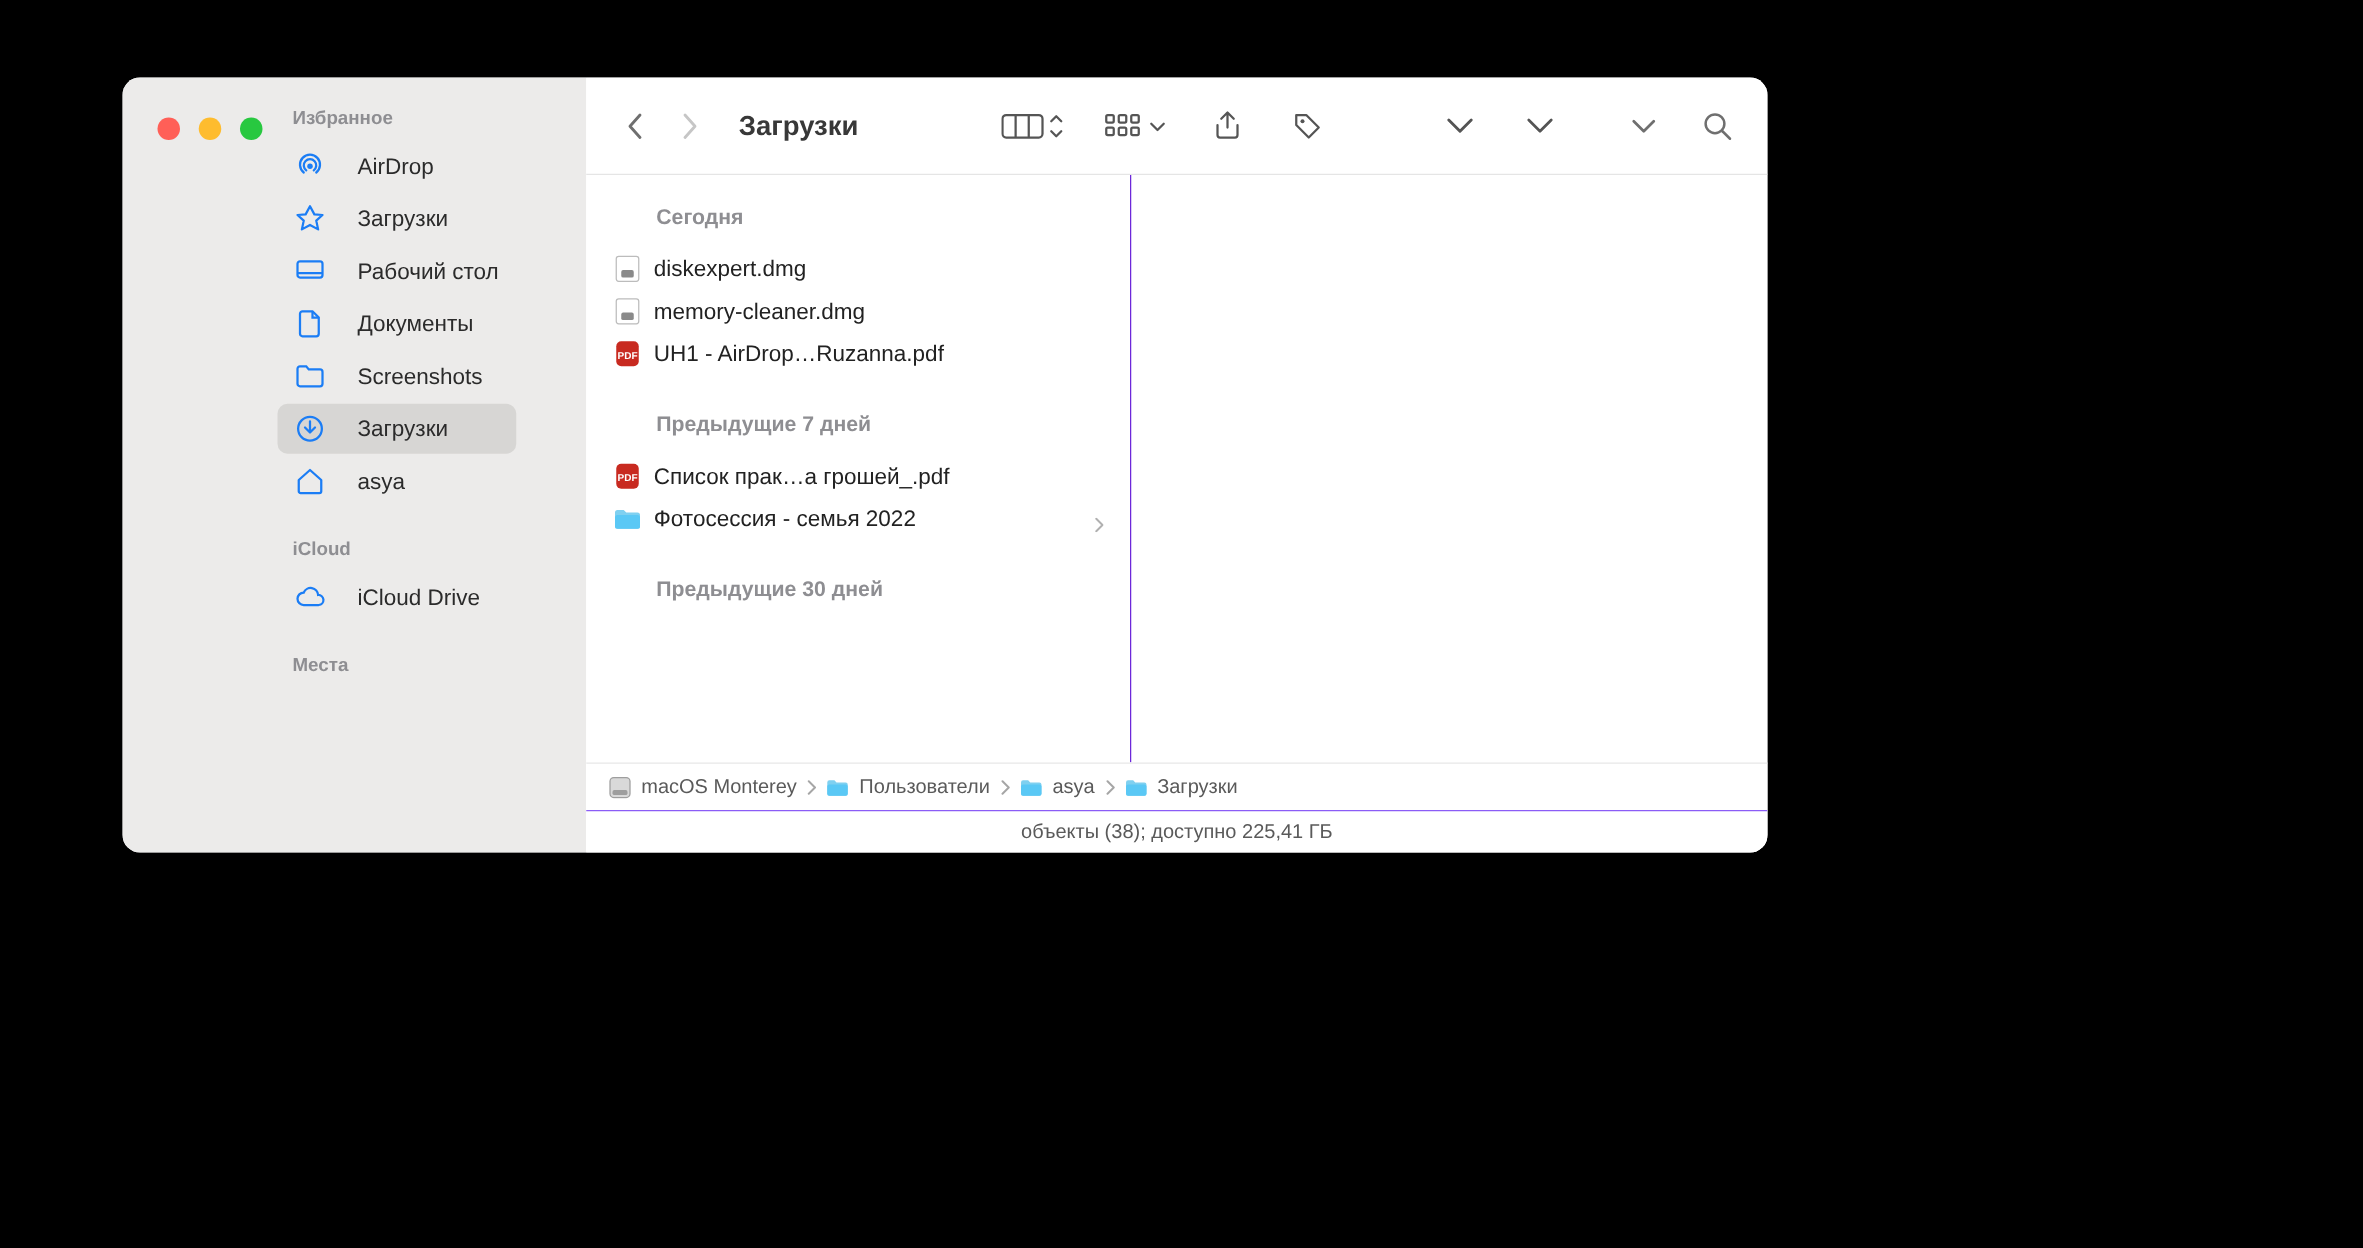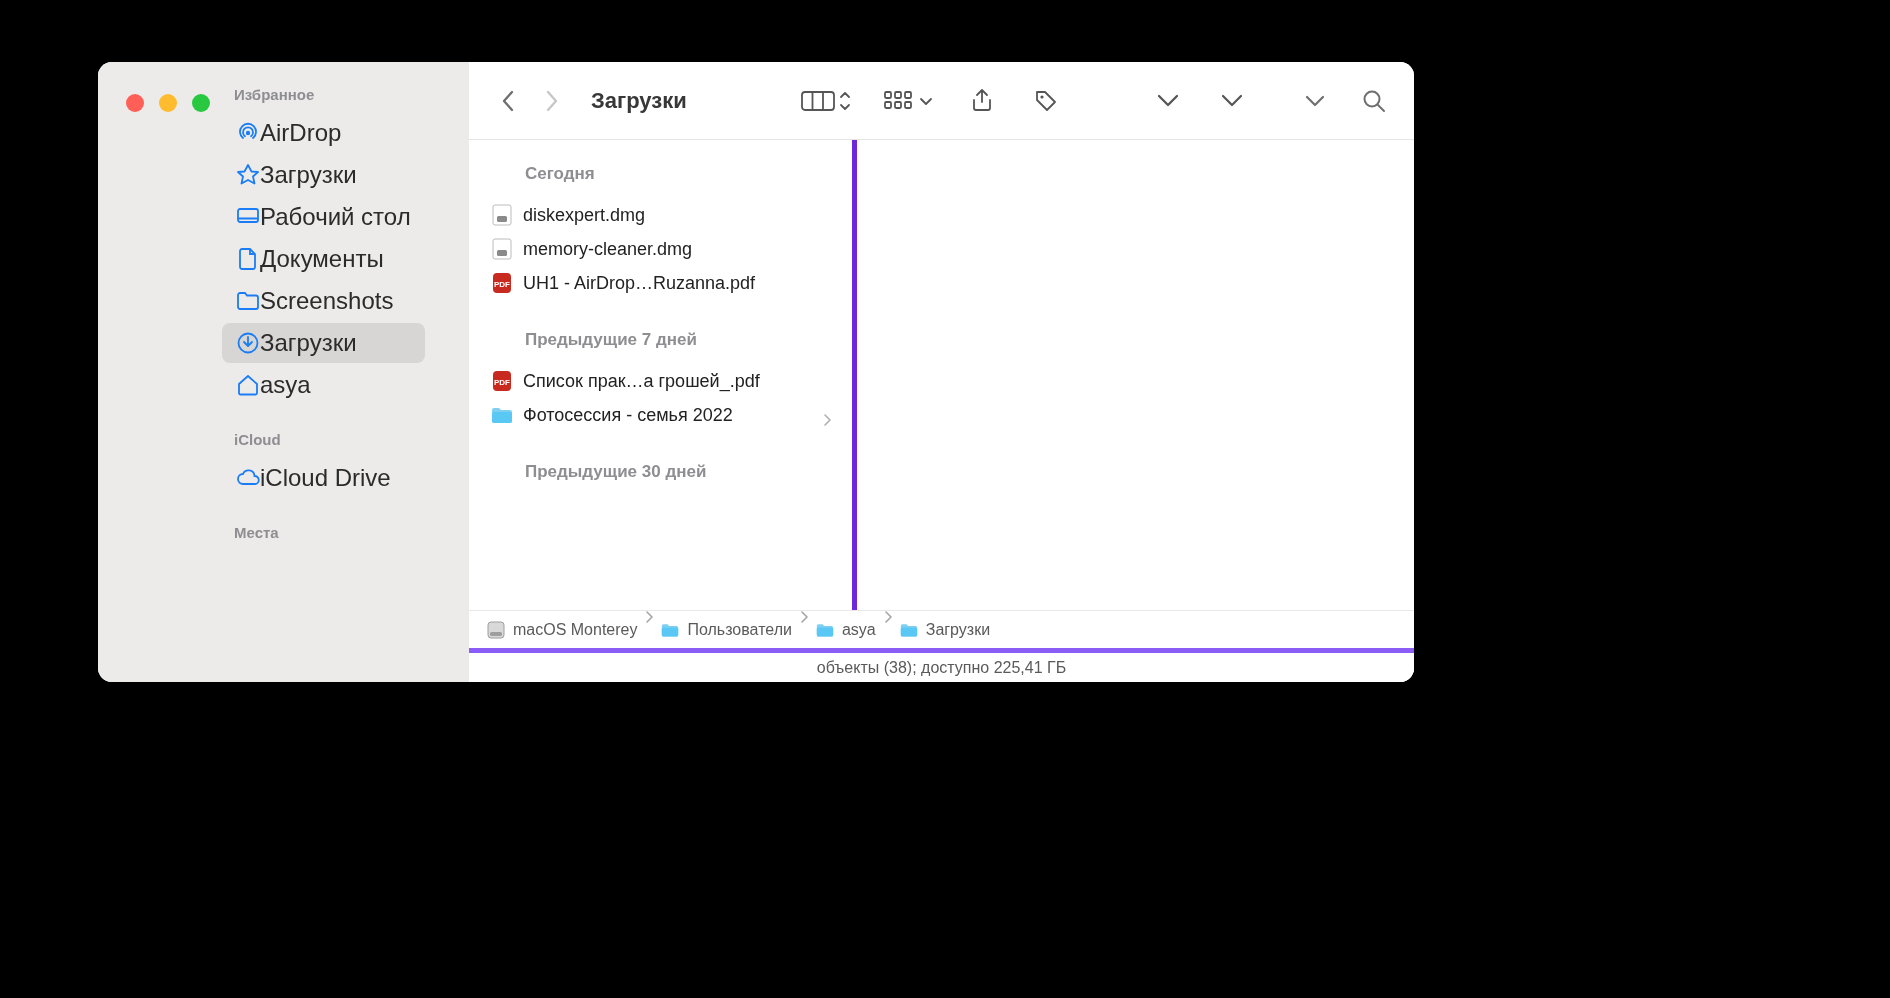--- a/index.html
+++ b/index.html
@@ -13,59 +13,59 @@
     width: 371px; background: #ecebea; display: flex; flex-direction: row;
     padding-top: 18px;
   }
   .traffic { display: flex; gap: 15px; padding: 14px 0 28px 28px; }
   .tl { width: 18px; height: 18px; border-radius: 50%; }
   .tl.red { background: #ff5f57; }
   .tl.yellow { background: #febc2e; }
   .tl.green { background: #28c840; }
   .section-label { font-size: 15px; font-weight: 600; color: #8e8e92; padding: 6px 24px 8px 24px; }
   .sb-item {
-    display: flex; align-items: center; gap: 0; height: 40px;
-    margin: 2px 12px; padding: 0 14px; border-radius: 8px; font-size: 24px; color: #2b2b2b;
+    display: flex; align-items: center; gap: 26px; height: 40px;
+    margin: 2px 12px; padding: 0 14px; border-radius: 8px; font-size: 18px; color: #2b2b2b;
     cursor: default;
   }
   .sb-item.selected { background: #d7d6d4; }
   .sb-ico { width: 24px; height: 24px; display: flex; align-items: center; justify-content: center; color: #1b7df5; flex-shrink: 0; }
   .sb-spacer { height: 18px; }
   .main { flex: 1; display: flex; flex-direction: column; background: #fff; }
   .toolbar {
     height: 78px; display: flex; align-items: center; padding: 0 22px; gap: 6px;
     border-bottom: 1px solid #e5e5e5;
   }
   .tb-btn { width: 36px; height: 36px; display: flex; align-items: center; justify-content: center; color: #6f6f6f; border-radius: 6px; }
   .tb-btn.disabled { color: #c6c6c6; }
   .tb-title { font-size: 22px; font-weight: 600; color: #383838; margin-left: 16px; margin-right: auto; }
   .tb-group { display: flex; align-items: center; gap: 28px; margin-left: 28px; }
   .tb-group .tb-btn { color: #555; }
   .content { flex: 1; display: flex; min-height: 0; }
   .col-list {
-    width: 388px; border-right: 5px solid #6d28d9; overflow: hidden;
+    width: 436px; border-right: 1px solid #6d28d9; overflow: hidden;
     padding-top: 10px;
   }
   .group-hdr { font-size: 17px; font-weight: 600; color: #8e8e92; padding: 14px 0 8px 56px; }
   .file-row {
     display: flex; align-items: flex-end; gap: 10px; height: 34px; padding: 0 18px 0 22px;
     font-size: 18px; color: #222; white-space: nowrap; overflow: hidden;
   }
   .file-row .fico { width: 22px; height: 22px; display: flex; align-items: center; justify-content: center; flex-shrink: 0; }
   .file-row .fname { overflow: hidden; text-overflow: ellipsis; flex: 1; }
   .file-row .chev { color: #b0b0b0; width: 14px; display: flex; align-items: center; justify-content: center; }
   .col-preview { flex: 1; }
   .pathbar {
-    height: 38px; border-top: 1px solid #e8e8e8; display: flex; gap: 8px;
+    height: 38px; border-top: 1px solid #e8e8e8; display: flex; align-items: center; gap: 8px;
     padding: 0 18px; font-size: 16px; color: #5a5a5a; background: #fff;
   }
   .crumb { display: flex; align-items: center; gap: 8px; }
   .crumb .cico { width: 18px; height: 18px; display: flex; align-items: center; justify-content: center; }
   .statusbar {
-    height: 34px; border-top: 5px solid #8b5cf6; display: flex; align-items: center; justify-content: center;
+    height: 34px; border-top: 1px solid #8b5cf6; display: flex; align-items: center; justify-content: center;
     font-size: 16px; color: #5a5a5a; background: #fff;
   }
   svg { display: block; }
 </style>
 </head>
 <body>
 
 <div class="window">
 
   <div class="sidebar">

